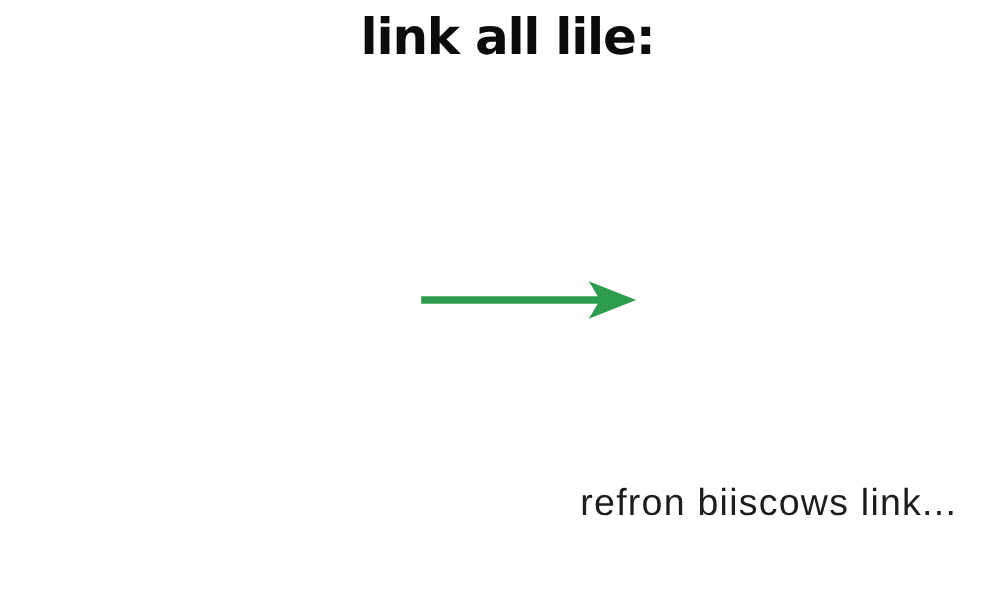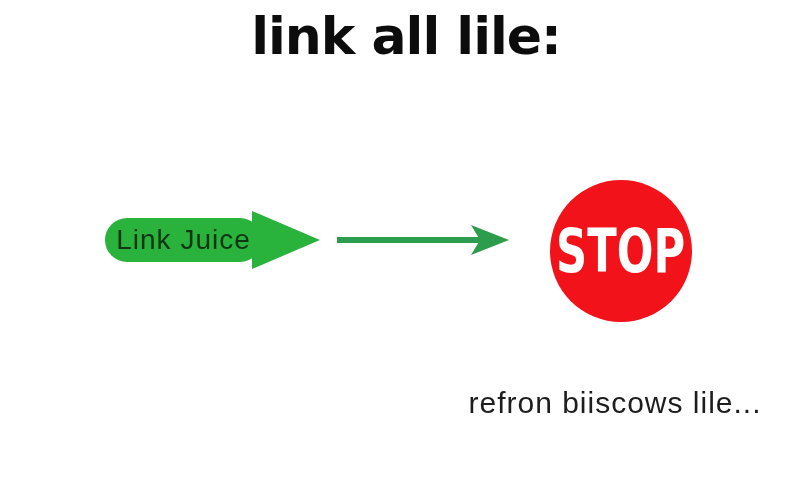--- a/index.html
+++ b/index.html
@@ -12,21 +12,21 @@
     --pill-label:#0e3513;
   }
   *{margin:0;padding:0;box-sizing:border-box;}
   html,body{width:800px;height:480px;background:var(--background);}
   body{font-family:"Liberation Sans", sans-serif;overflow:hidden;}
   .canvas{position:relative;width:800px;height:480px;background:var(--background);}
 
   .title{
     position:absolute;left:406px;top:8px;transform:translateX(-50%);
     font-family:"DejaVu Sans", sans-serif;
-    font-size:52px;font-weight:700;letter-spacing:-1px;color:#0c0c0c;
+    font-size:40px;font-weight:700;letter-spacing:-1px;color:#0c0c0c;
     white-space:nowrap;line-height:1.1;
   }
 
   .link-juice-group{position:absolute;left:100px;top:203px;width:225px;height:74px;}
   .link-juice-group svg{position:absolute;left:0;top:0;display:block;}
   .pill-label{
     position:absolute;left:5px;top:15px;width:157px;height:44px;
     display:flex;align-items:center;justify-content:center;
     font-size:28px;font-weight:400;letter-spacing:1px;color:var(--pill-label);
     white-space:nowrap;
@@ -64,33 +64,23 @@
     font-size:29px;color:var(--text-dark);letter-spacing:1px;white-space:nowrap;
   }
 </style>
 </head>
 <body>
 
 <div class="canvas">
 
   <div class="title">link all lile:</div>
 
-  <div class="link-juice-group">
-    <svg width="225" height="74" viewBox="0 0 225 74">
-      <rect x="5" y="15" width="157" height="44" rx="22" ry="22" fill="var(--pill-green)"></rect>
-      <polygon points="152,8 220,37 152,66" fill="var(--pill-green)"></polygon>
-    </svg>
-    <span class="pill-label">Link Juice</span>
-  </div>
 
 
   <svg class="flow-arrow" width="182" height="36" viewBox="0 0 182 36">
     <line x1="7" y1="18" x2="150" y2="18" stroke="var(--arrow-green)" stroke-width="6"></line>
     <polygon points="141,3 179,18 141,33 150,18" fill="var(--arrow-green)"></polygon>
   </svg>
 
-  <div class="stop-sign">
-    <span class="stop-text">STOP</span>
-  </div>
 
-  <div class="note-line1">refron biiscows lile...</div>
+  <div class="note-line1">refron biiscows link...</div>
 
 </div>
 
 </body></html>

